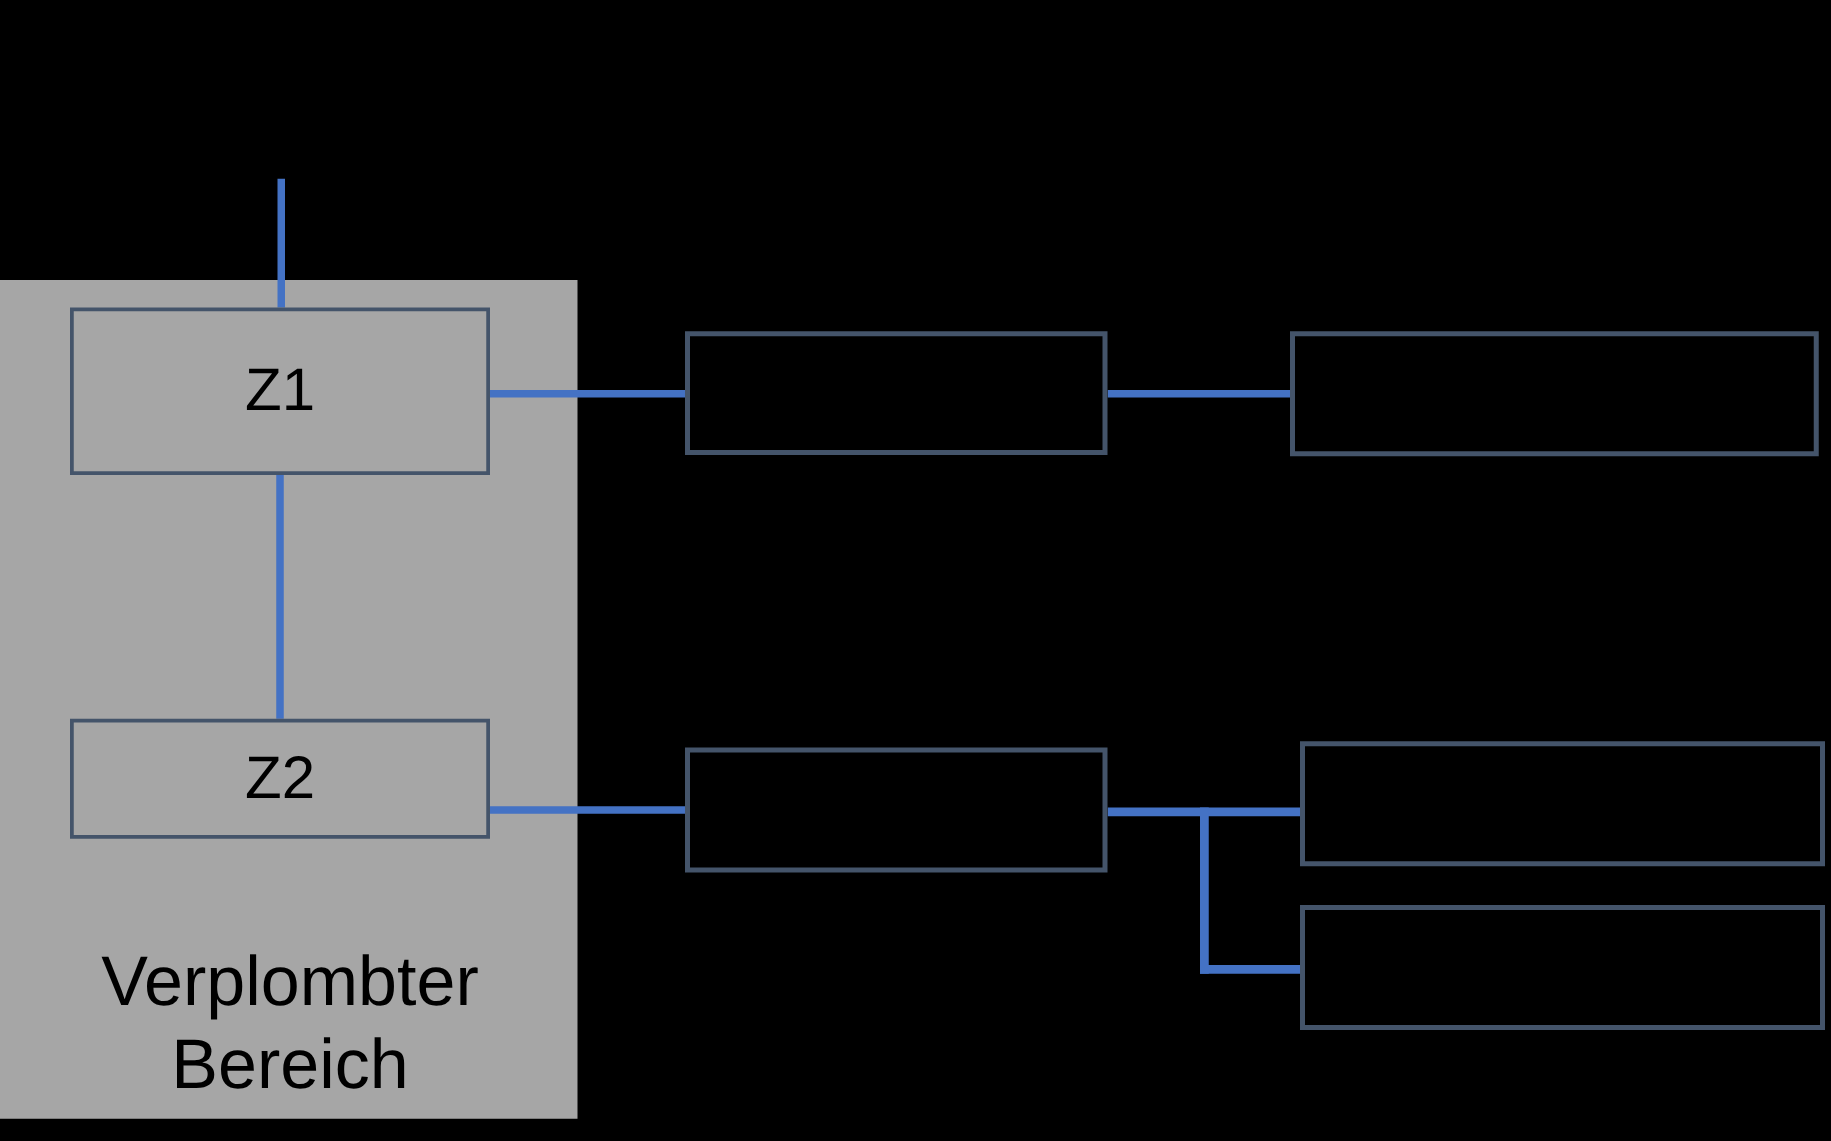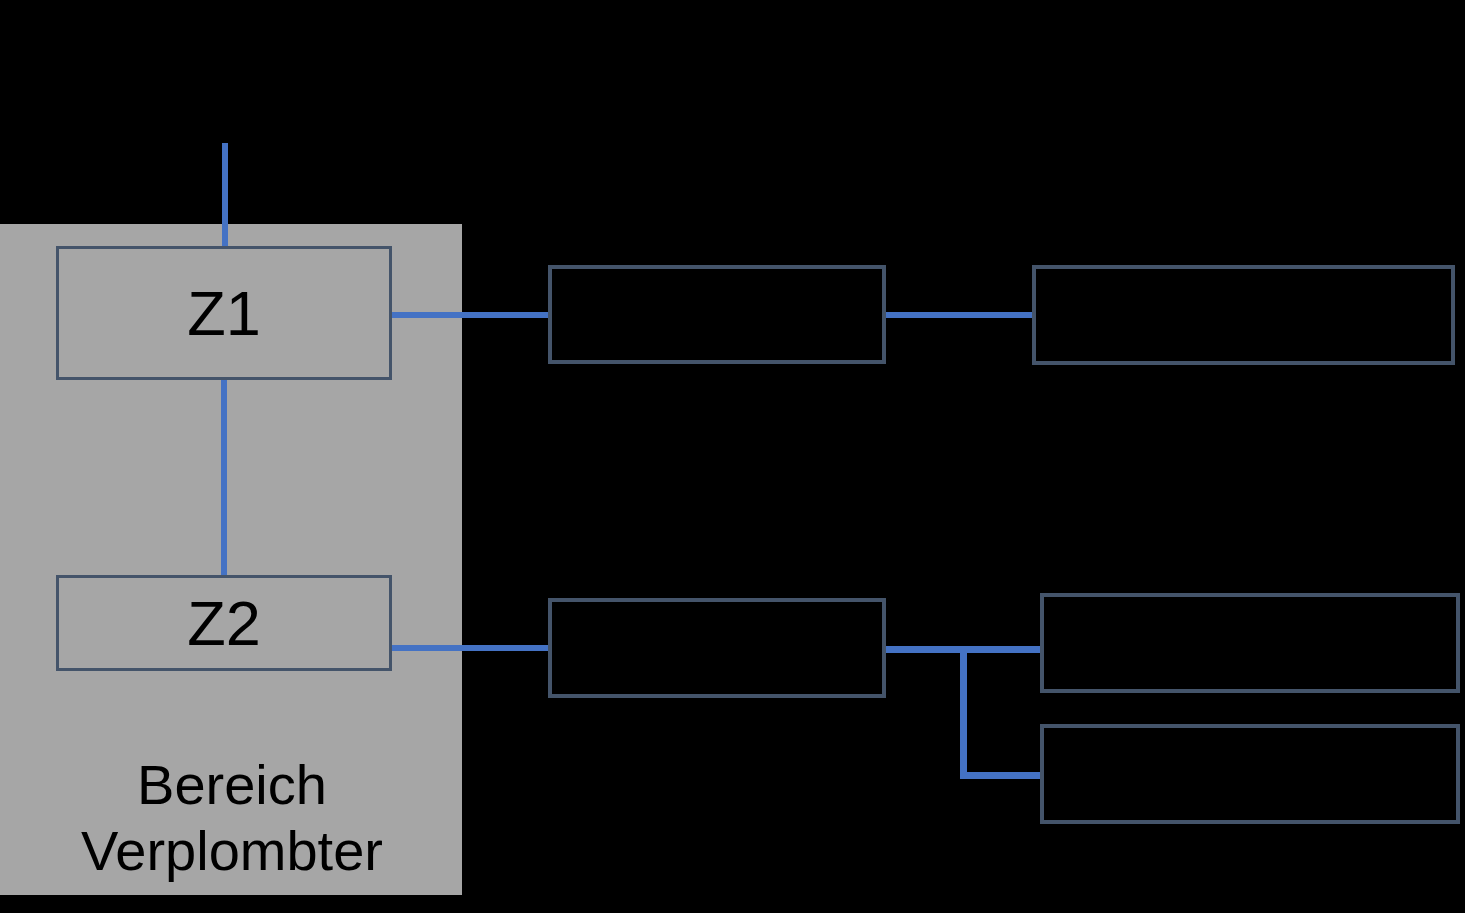--- a/index.html
+++ b/index.html
@@ -26,21 +26,21 @@
   .z-node {
     position: absolute;
     width: 336px;
     height: 134px;
     border: 3px solid #44546A;
     box-sizing: border-box;
     display: flex;
     align-items: center;
     justify-content: center;
     color: #000000;
-    font-size: 63px;
+    font-size: 48px;
     line-height: 1;
   }
   #z1 { left: 56px; top: 246px; }
   #z2 { left: 56px; top: 575px; height: 96px; }
   .black-node {
     position: absolute;
     background: #000000;
     border: 4px solid #44546A;
     box-sizing: border-box;
   }
@@ -95,17 +95,17 @@
     <span>Z2</span>
   </div>
 
   <div class="black-node" id="b-r1c1"></div>
   <div class="black-node" id="b-r1c2"></div>
   <div class="black-node" id="b-r2c1"></div>
   <div class="black-node" id="b-r2c2a"></div>
   <div class="black-node" id="b-r2c2b"></div>
 
   <div class="sealed-label">
+    <div>Verplombter</div>
     <div>Bereich</div>
-    <div>Verplombter</div>
   </div>
 
 </div>
 
 </body></html>

